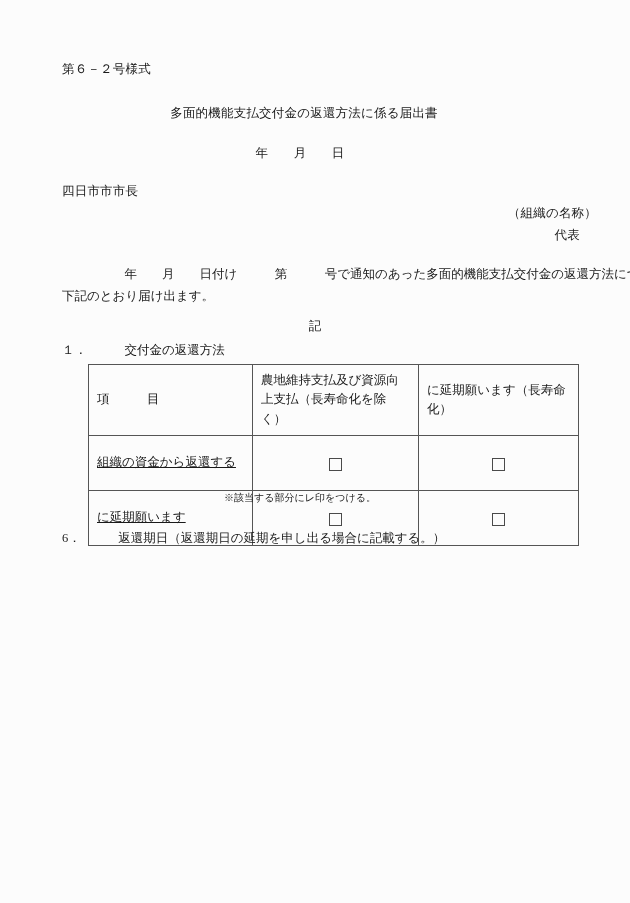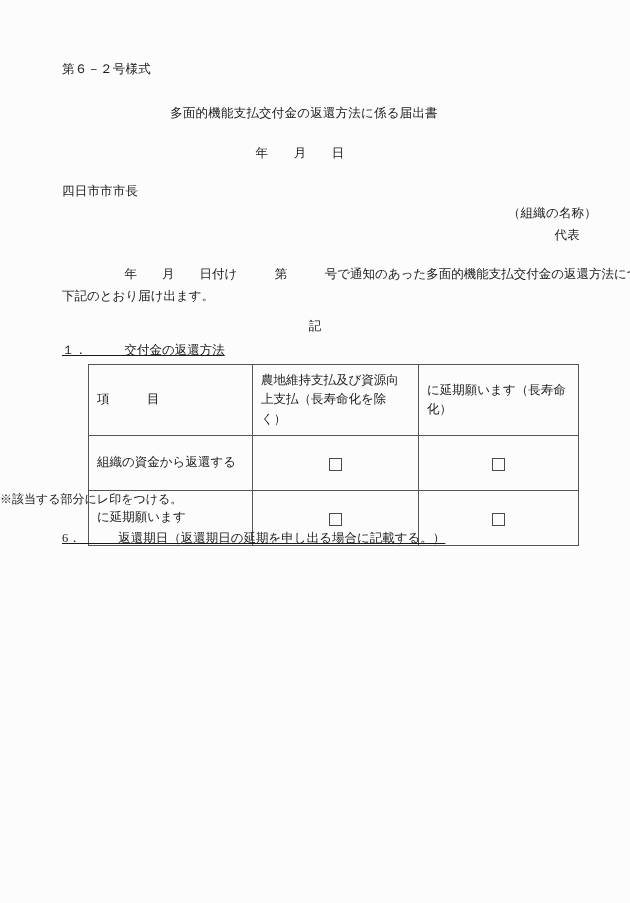--- a/index.html
+++ b/index.html
@@ -55,32 +55,31 @@
     left: 0; top: 318px;
     width: 630px;
     text-align: center;
     font-size: 12.5px;
   }
 
   .sec-head {
     position: absolute;
     font-size: 12.5px;
     white-space: pre;
-    text-decoration: underline;
   }
   .sec1-head { left: 62px; top: 342px; }
   .sec2-head { left: 62px; top: 530px; }
   .sec2-sub  { left: 62px; top: 553px; }
 
   .note {
     position: absolute;
     left: 0; top: 491px;
     width: 600px;
-    text-align: left;
-    font-size: 12px;
+    text-align: center;
+    font-size: 10px;
     white-space: pre;
   }
 
   
   .tbl-wrap {
     position: absolute;
     left: 88px;
     top: 364px;
     width: 490px;
   }
@@ -102,21 +101,21 @@
     text-align: left;
   }
   .col-item   { width: 164px; }
   .col-a      { width: 166px; }
   .col-b      { width: 160px; }
 
   th.hdr-item { height: 44px; vertical-align: middle; }
   th.hdr-a, th.hdr-b { vertical-align: middle; }
   th.hdr-b   { text-align: left; }
 
-  td.label-cell { height: 42px; }
+  td.label-cell { height: 42px; text-decoration: underline; }
   td.check-cell {
     text-align: center;
     height: 42px;
     font-size: 13px;
   }
   .checkbox-glyph {
     display: inline-block;
     width: 11px;
     height: 11px;
     border: 1px solid #4a4a4a;

